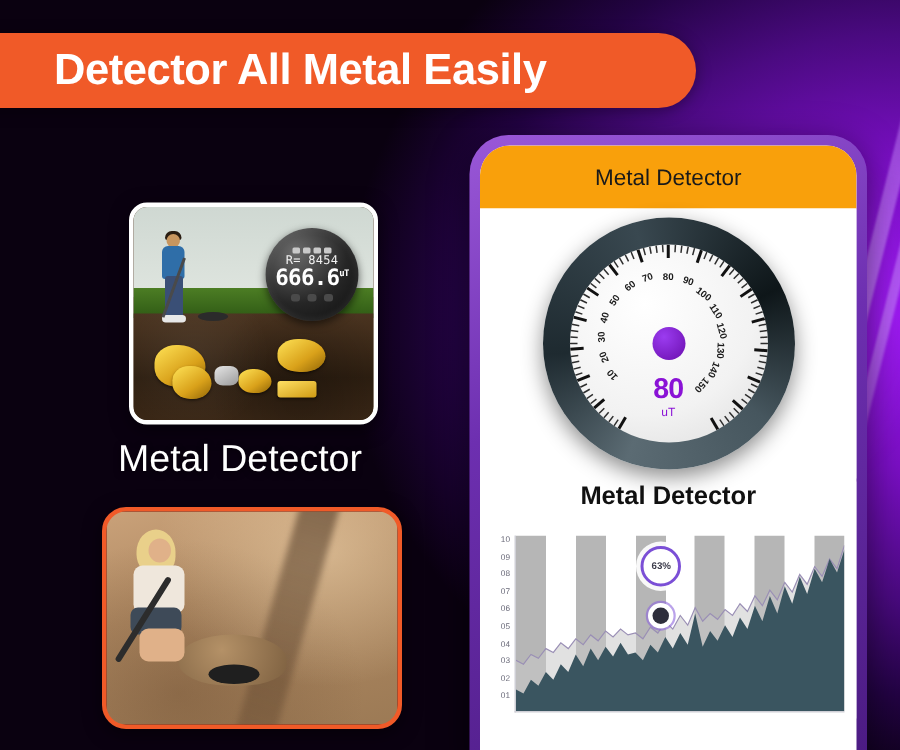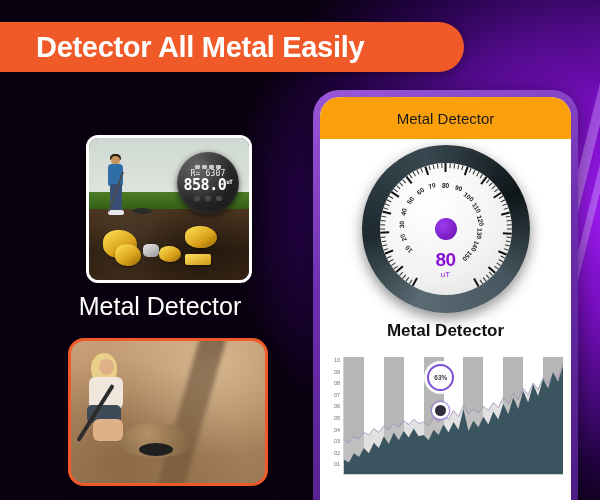--- a/index.html
+++ b/index.html
@@ -251,22 +251,22 @@
     <div class="rock" style="left:54px;top:106px;width:16px;height:13px;"></div>
     <div class="bar-gold" style="left:96px;top:116px;width:26px;height:11px;"></div>
 
     <div class="device">
       <div class="dev-icons">
         <i></i>
         <i></i>
         <i></i>
         <i></i>
       </div>
-      <div class="dev-r">R= 6307</div>
-      <div class="dev-main"><span>858.0</span><span class="dev-unit">uT</span></div>
+      <div class="dev-r">R= 8454</div>
+      <div class="dev-main"><span>666.6</span><span class="dev-unit">uT</span></div>
       <div class="dev-btns">
           <b></b>
           <b></b>
           <b></b>
         </div>
     </div>
   </div>
 
   <div class="caption">Metal Detector</div>
 

